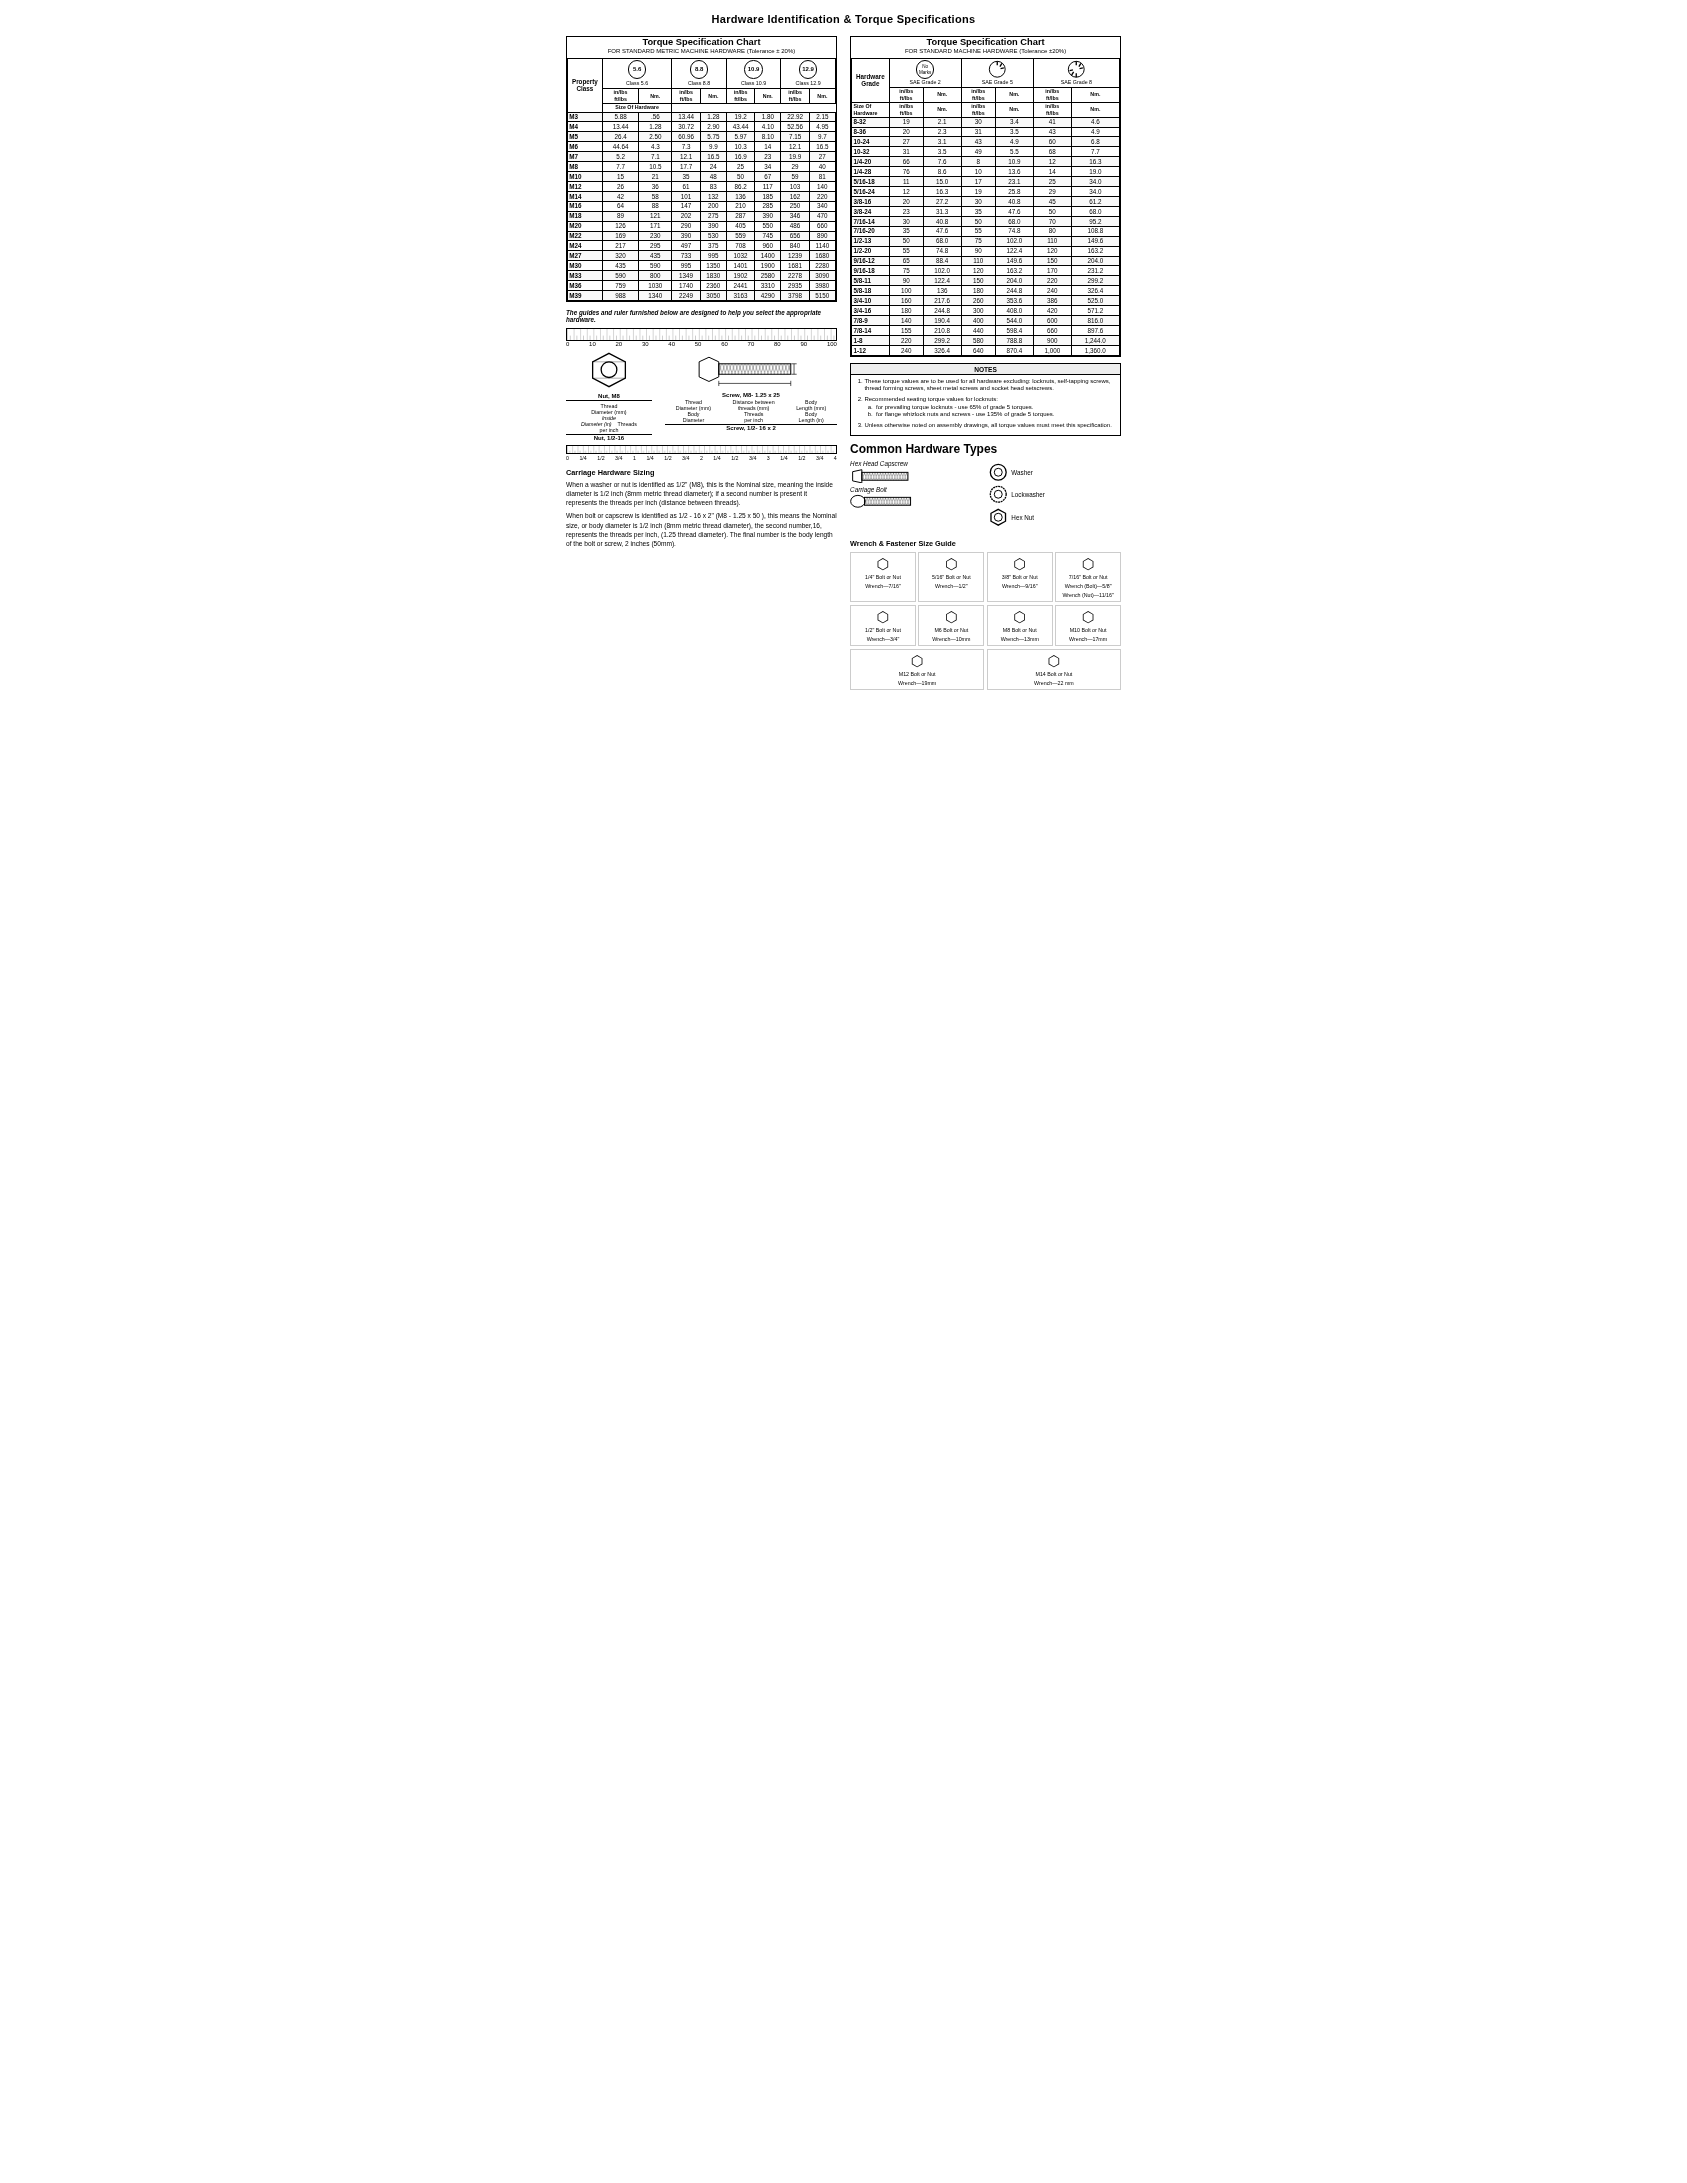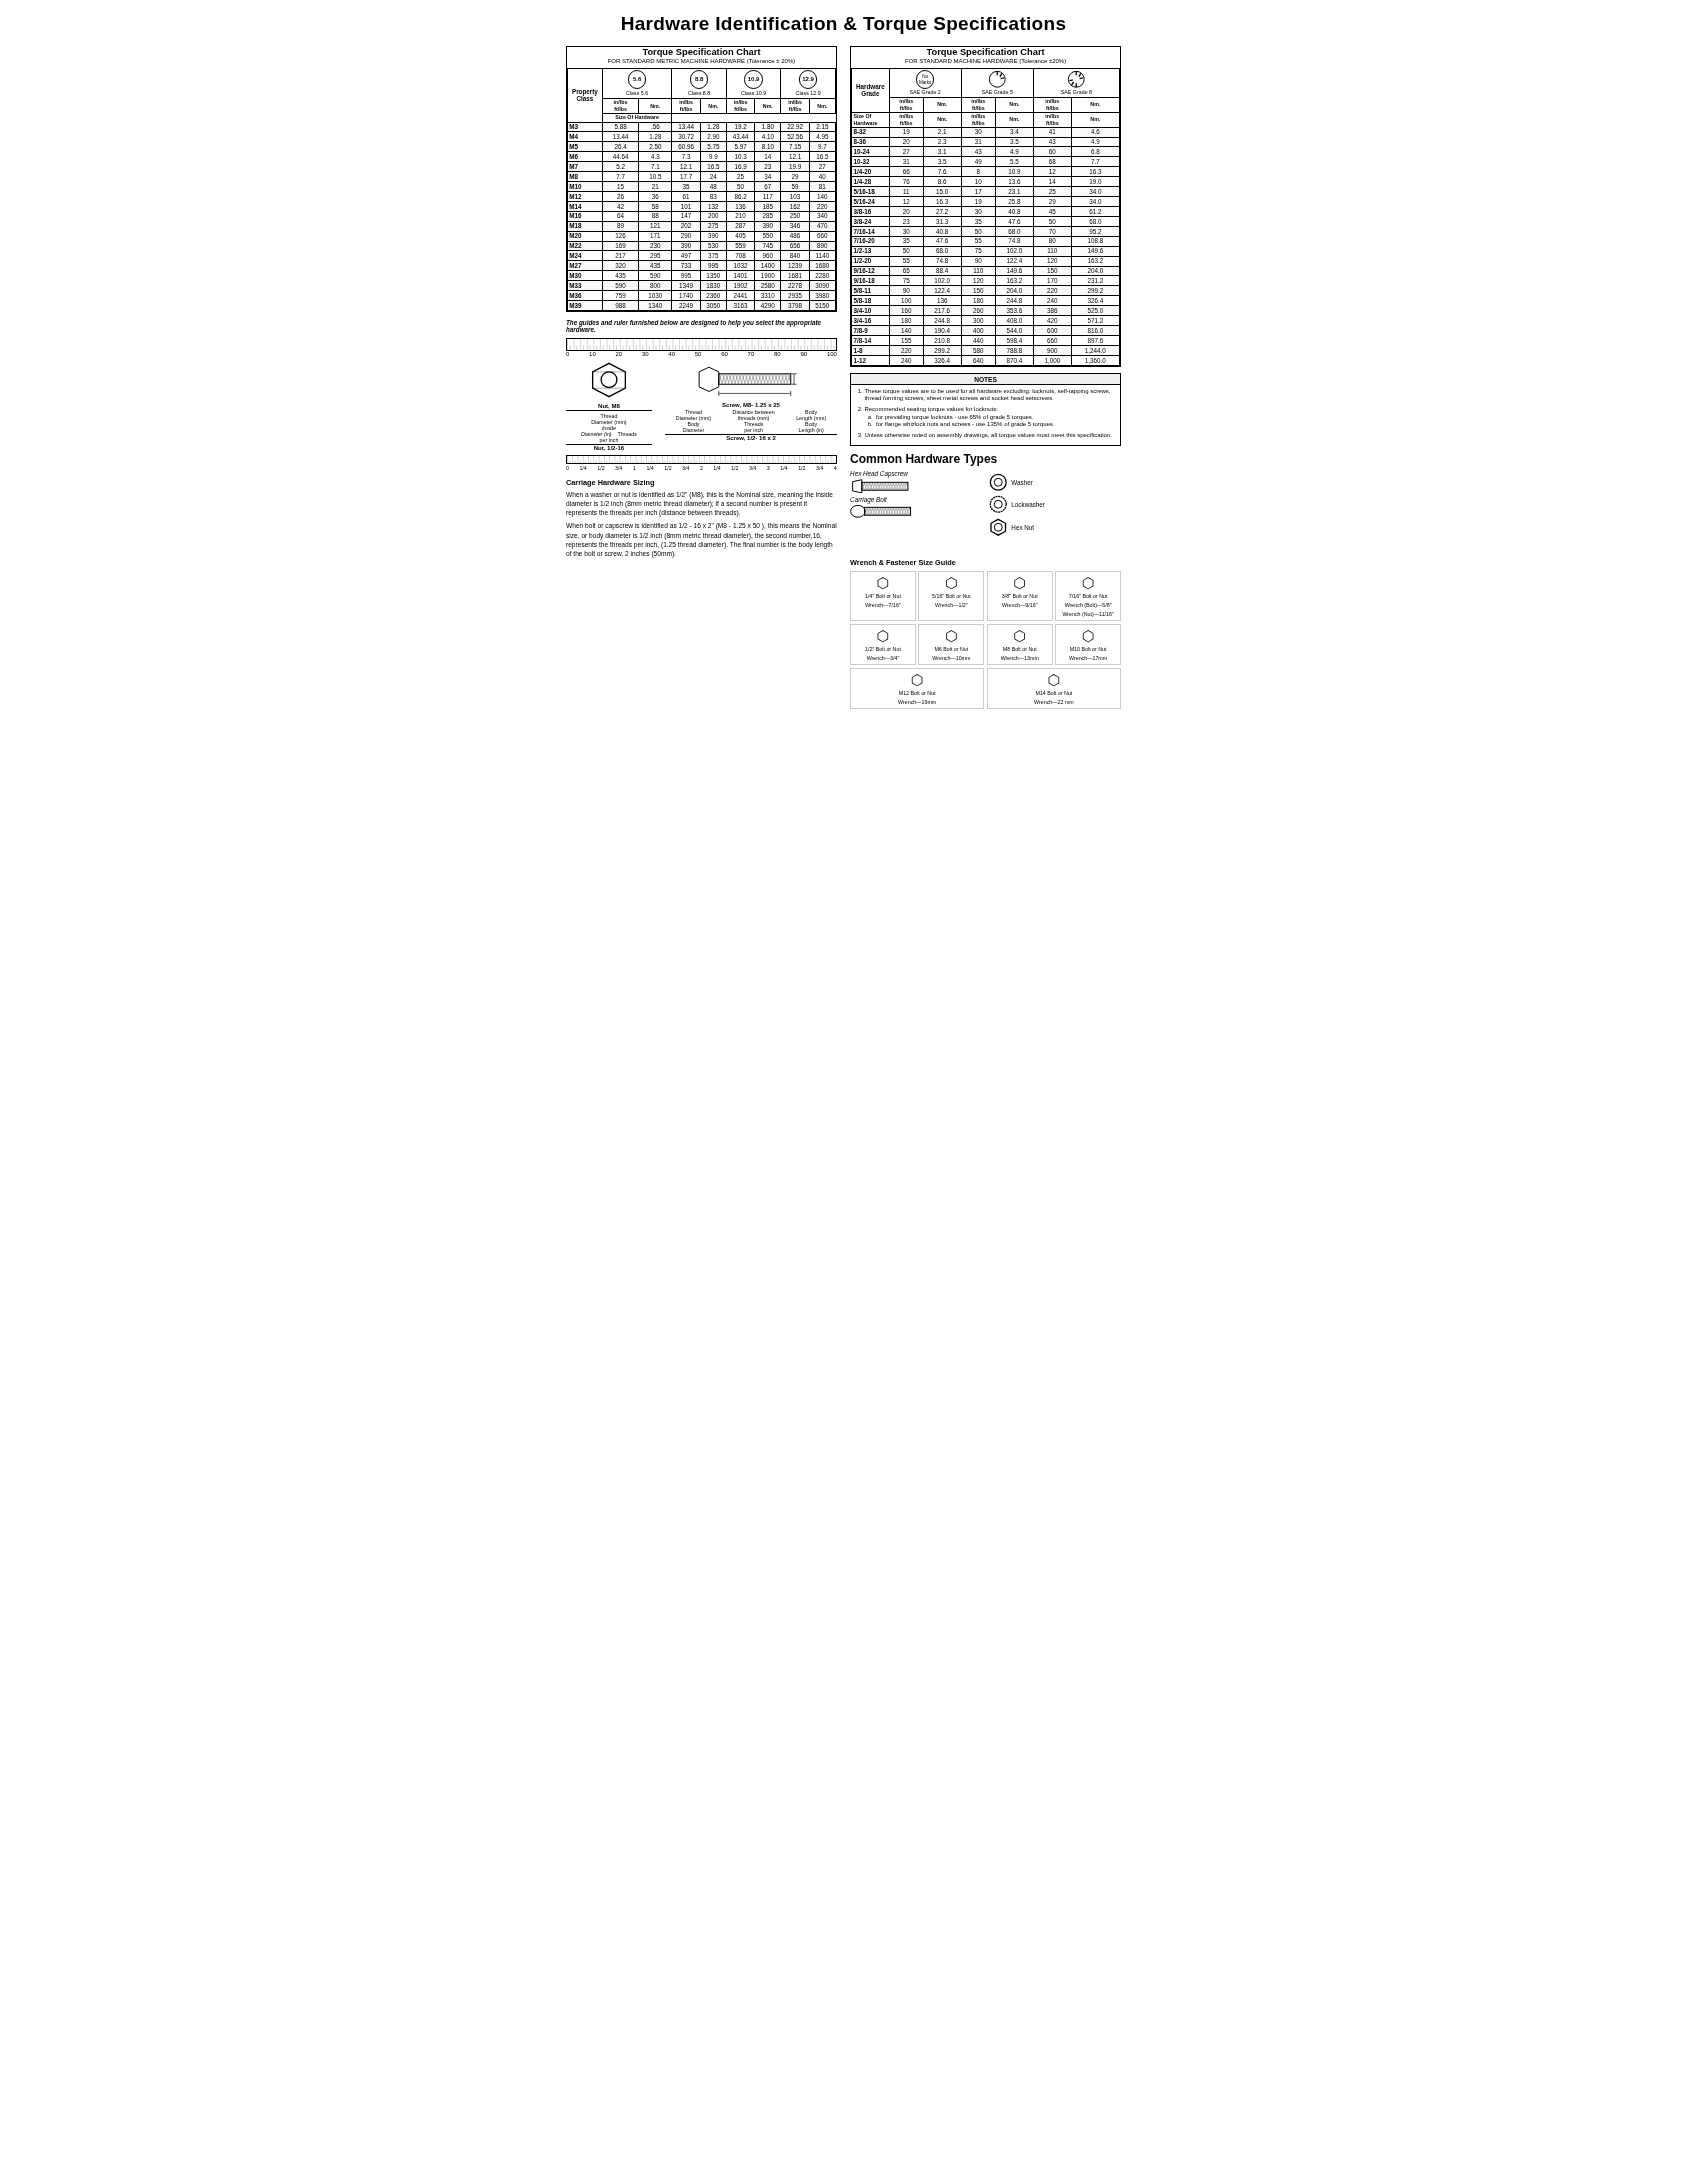--- a/index.html
+++ b/index.html
@@ -7,21 +7,21 @@
       background: #fff;
       font-family: Arial, sans-serif;
       font-size: 7.3px;
       color: #000;
       width: 595px;
       margin: 0 auto;
       padding: 13.2px 20px;
     }
     h1 {
       text-align: center;
-      font-size: 19px;
+      font-size: 11px;
       font-weight: 900;
       margin-bottom: 10.6px;
       font-family: Arial Black, Arial, sans-serif;
       letter-spacing: 0.3px;
     }
     .two-col {
       display: flex;
       gap: 13.2px;
       align-items: flex-start;
     }
@@ -85,21 +85,21 @@
 
     
     .notes-section { margin-top: 5.3px; }
     .notes-title { font-weight: bold; text-align: center; font-size: 6.6px; border: 0.7px solid #000; padding: 1.3px; background: #eee; }
     .notes-list { font-size: 6px; padding: 2.6px 4px; border: 0.7px solid #000; border-top: none; }
     .notes-list li { margin-bottom: 2.6px; margin-left: 9.3px; line-height: 1.3; }
 
     .common-hw { margin-top: 6.6px; }
     .common-hw-title { font-weight: bold; font-size: 12px; margin-bottom: 4px; }
 
-    .wrench-guide { margin-top: 22px; }
+    .wrench-guide { margin-top: 13px; }
     .wrench-guide-title { font-weight: bold; font-size: 7.3px; margin-bottom: 4px; }
 
     
     .icon-circle {
       display: inline-block;
       width: 18.5px;
       height: 18.5px;
       border-radius: 50%;
       border: 1.3px solid #000;
       text-align: center;

